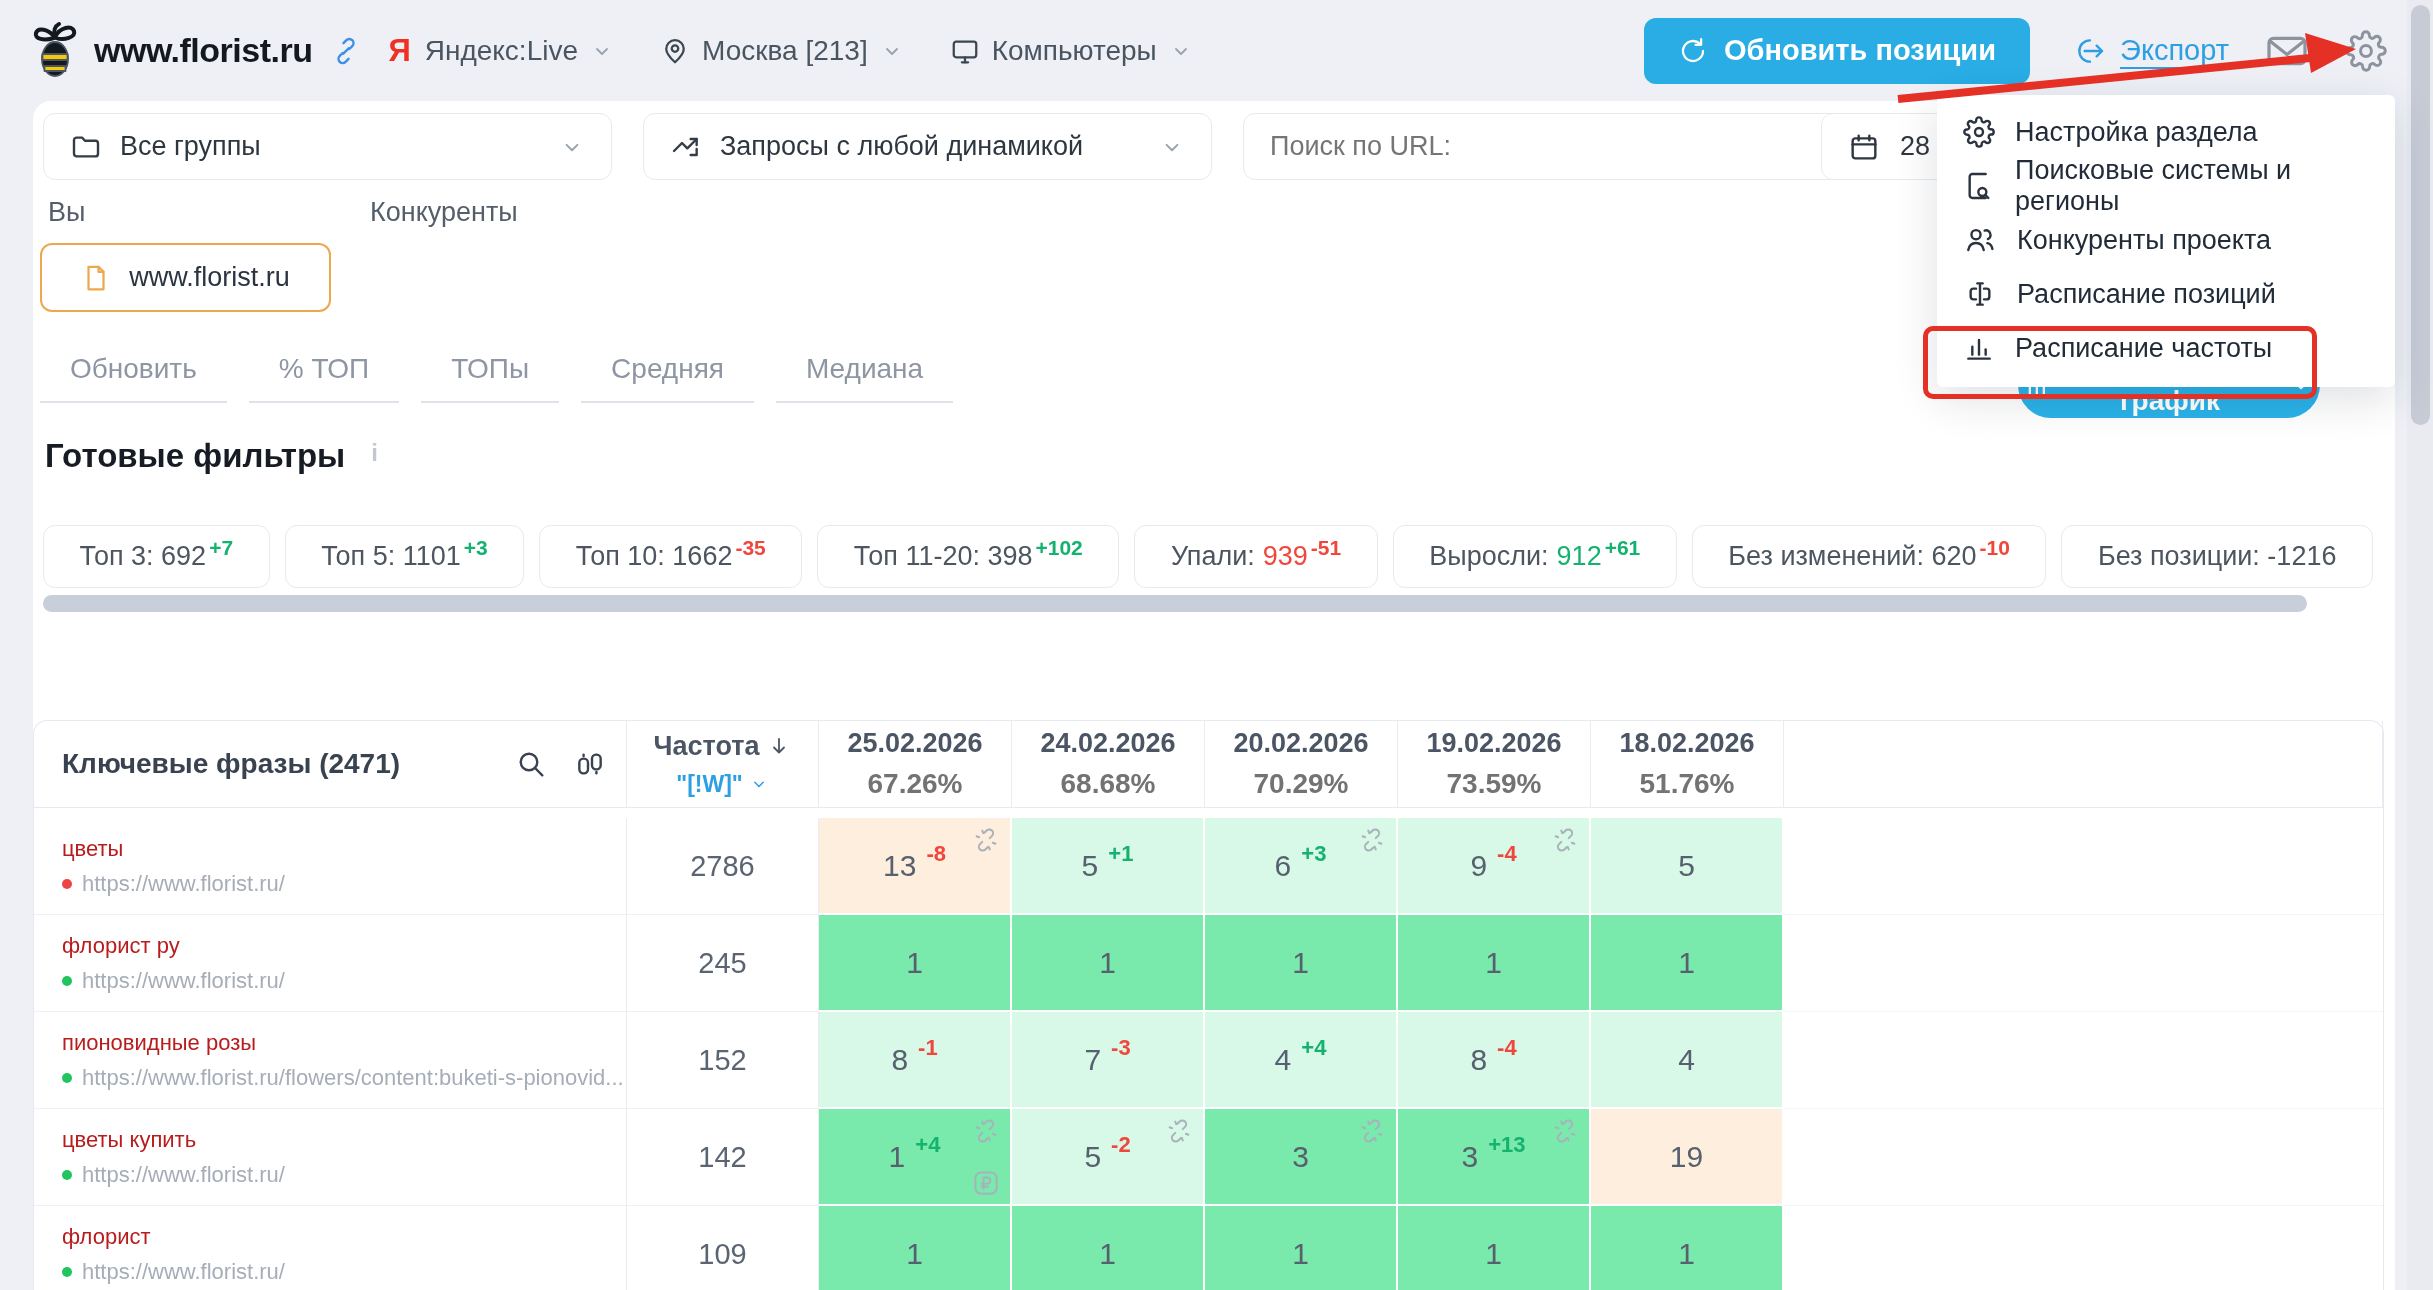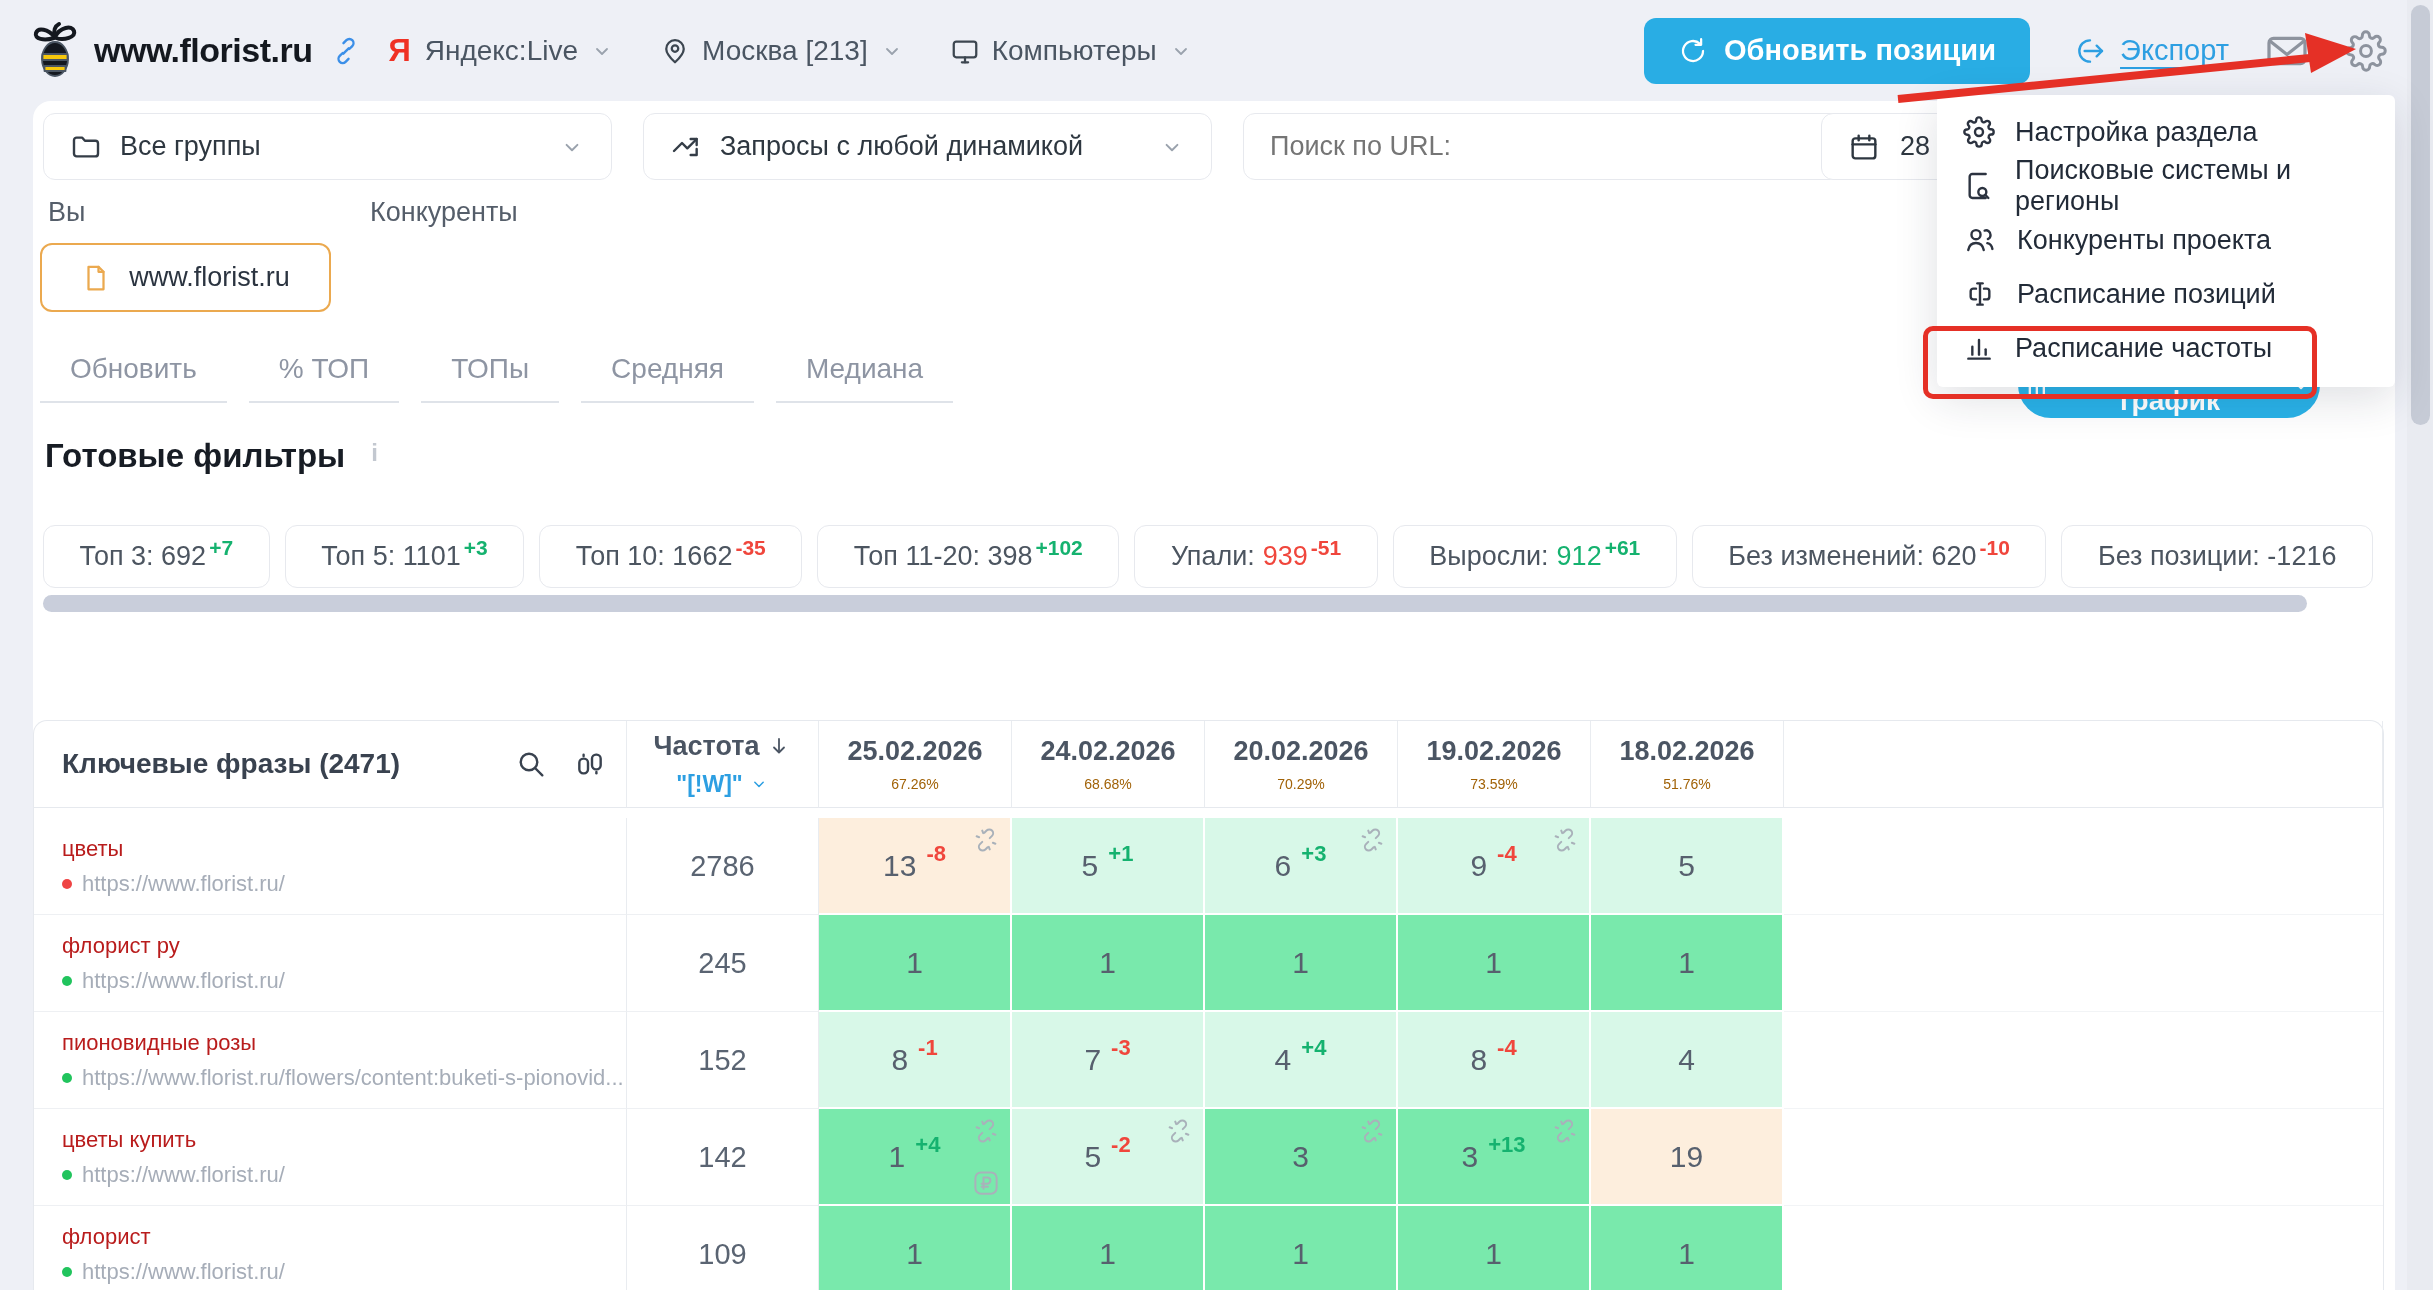--- a/index.html
+++ b/index.html
@@ -44,21 +44,21 @@
   .chip .val{line-height:61px;margin-left:8px}
   .chip .delta{font-size:21px;font-weight:700;margin-left:3px;margin-top:10px}
   .red{color:#f0463c}.green{color:#15b26f}
   .hscroll{position:absolute;left:10px;top:494px;width:2264px;height:17px;border-radius:9px;background:#c9cedb;cursor:pointer}
 
   
   .grid{position:absolute;left:0px;top:619px;width:2351px;display:grid;grid-template-columns:593px 192px 193px 193px 193px 193px 193px 1fr;grid-auto-rows:97px;border:1px solid #e6e9ee;border-bottom:none;border-radius:14px 14px 0 0;box-sizing:border-box;background:#fff}
   .hc{height:87px;border-bottom:1px solid #e6e9ee;border-right:1px solid #e9ecf0;box-sizing:border-box;display:flex;flex-direction:column;align-items:center;justify-content:center;gap:9px}
   .hc:last-child{border-right:none}
   .hc .d{font-size:27px;font-weight:600;color:#4b5563}
-  .hc .p{font-size:14px;font-weight:400;color:#a16207}
+  .hc .p{font-size:28px;font-weight:700;color:#737373}
   .hc-kw{flex-direction:row;justify-content:flex-start;padding:0 14px 0 28px}
   .hc-kw .t{font-size:28px;font-weight:600;color:#39424f}
   .hc-kw .ico{color:#39424f;cursor:pointer}
   .freq-line{display:flex;align-items:center;gap:8px}
   .freq-sub{display:flex;align-items:center;gap:6px;font-size:23px;font-weight:600;color:#2d9fe2;cursor:pointer}
   .kw-cell{border-bottom:1px solid #eef0f3;border-right:1px solid #e9ecf0;box-sizing:border-box;display:flex;flex-direction:column;justify-content:center;padding-left:28px;gap:9px}
   .kw-cell .kw{font-size:22px;color:#b91c1c}
   .kw-cell .urlrow{display:flex;align-items:center;gap:10px}
   .kw-cell .dot{width:10px;height:10px;border-radius:50%}
   .kw-cell .url{font-size:22px;color:#a6adb8;white-space:nowrap}

